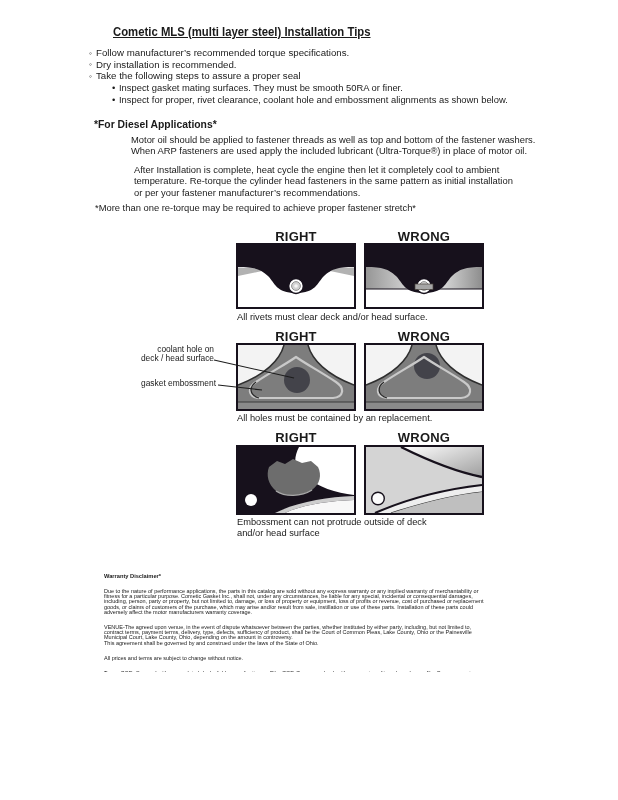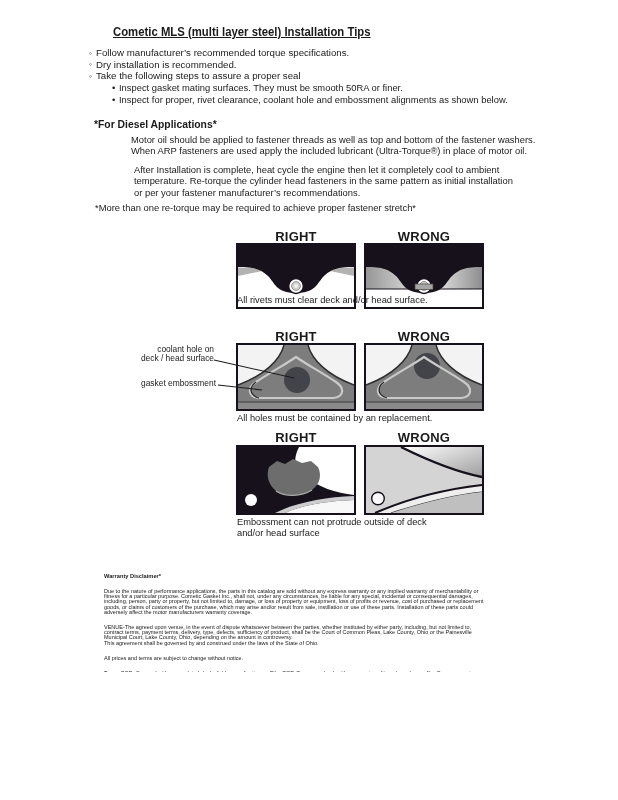--- a/index.html
+++ b/index.html
@@ -24,21 +24,21 @@
   .para{position:absolute;left:95px;margin:0;font-size:9.4px;line-height:11.4px;white-space:pre-line;}
   .p1{top:134px;margin-left:36px;} .p2{top:164px;margin-left:39px;} .p3{top:202px;}
   .dlab{position:absolute;width:120px;text-align:center;font-size:13px;font-weight:bold;letter-spacing:.2px;}
   .lab-l{left:236px;} .lab-r{left:364px;}
   .r1l{top:229px;} .r2l{top:329px;} .r3l{top:430px;}
   .dbox{position:absolute;width:120px;border:2px solid var(--ink,#17111c);box-sizing:border-box;background:#fff;}
   .dbox svg{display:block;width:100%;height:100%;}
   .bx-l{left:236px;} .bx-r{left:364px;}
   .r1b{top:243px;height:66px;} .r2b{top:343px;height:68px;} .r3b{top:445px;height:70px;}
   .cap{position:absolute;left:237px;font-size:9.3px;line-height:10.5px;white-space:pre-line;}
-  .cap1{top:295px;text-align:center;} .cap2{top:413px;} .cap3{top:517px;width:250px;}
+  .cap1{top:312px;text-align:center;} .cap2{top:413px;} .cap3{top:517px;width:250px;}
   .anno{position:absolute;text-align:right;font-size:8.4px;line-height:8.9px;}
   .anno1{left:108px;top:345px;width:106px;}
   .anno2{left:100px;top:379px;width:116px;}
   .leaders{position:absolute;left:108px;top:342px;width:200px;height:56px;}
   .disc{position:absolute;left:104px;top:573px;width:416px;}
   .disc-h{margin:0;font-size:5.7px;font-weight:bold;}
   .disc p{margin:10px 0 0;font-size:5.5px;line-height:5.2px;white-space:pre-line;}
   .disc p.attach{margin-top:0;}
   .code{position:absolute;left:387px;top:760px;font-size:13px;letter-spacing:.3px;}
   .ink{fill:var(--ink,#17111c);}

